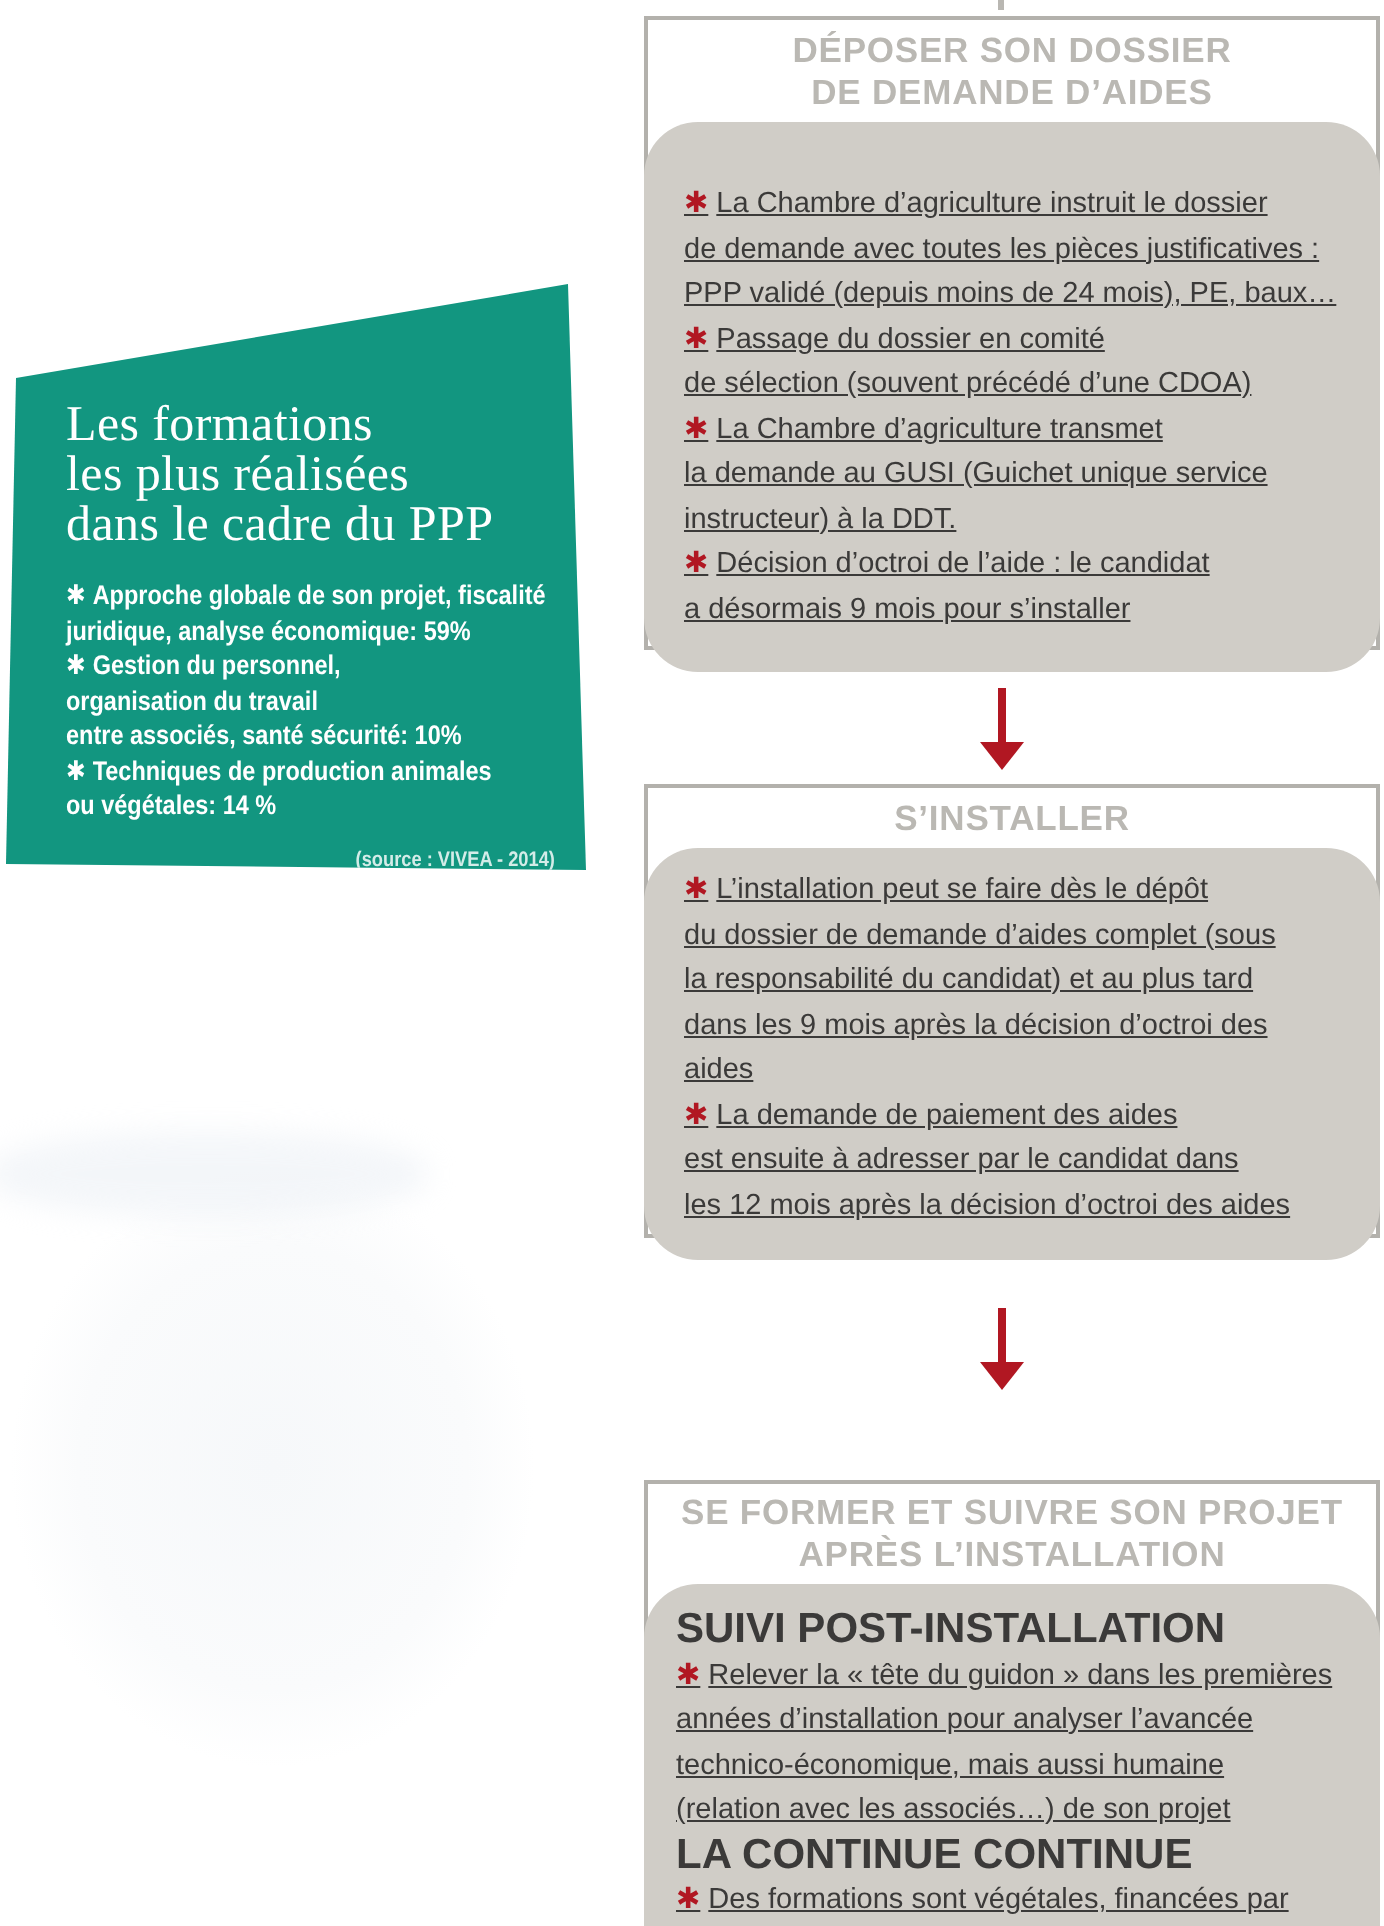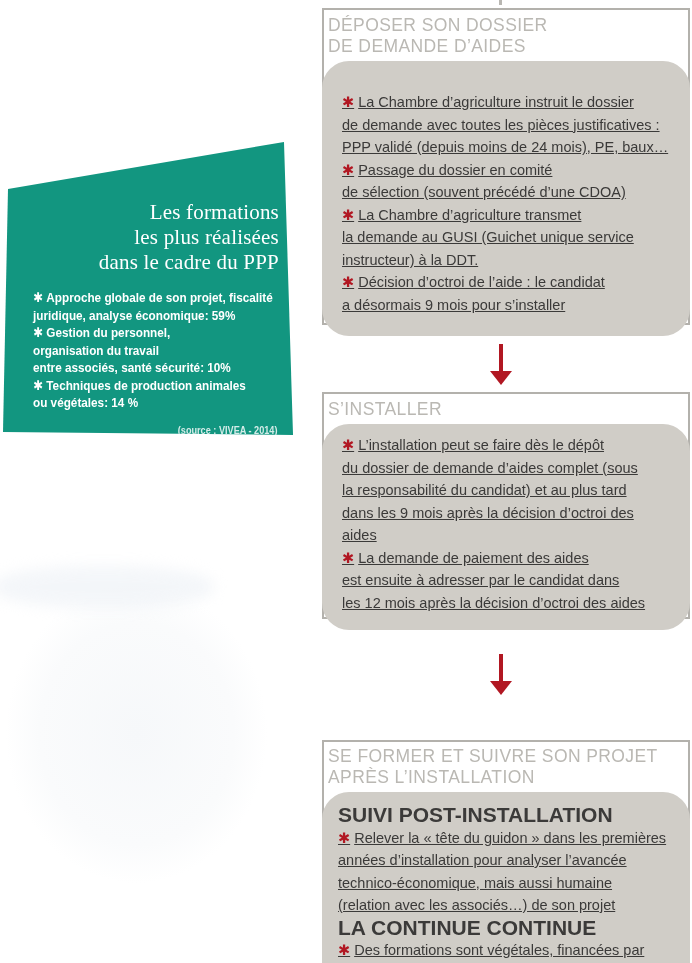--- a/index.html
+++ b/index.html
@@ -29,22 +29,22 @@
   
   .teal-panel{
     position:absolute;left:3px;top:140px;width:290px;height:298px;
     background:#129680;
     clip-path:polygon(5px 49px, 281px 2px, 290px 295px, 0 292px);
   }
   .teal-inner{padding:60px 14px 0 30px;}
   .teal-title{
     margin:0;
     font-family:"Liberation Serif","DejaVu Serif",serif;
-    font-weight:400;font-size:21px;line-height:25px;color:#ffffff;
-    white-space:pre-line;letter-spacing:.2px;text-align:right;
+    font-weight:400;font-size:25px;line-height:25px;color:#ffffff;
+    white-space:pre-line;letter-spacing:.2px;
   }
   .teal-scale{
     margin-top:14px;width:285px;
     transform:scaleX(.87);transform-origin:left top;
   }
   .tbullet{
     margin:0;font-weight:bold;font-size:13.5px;line-height:17.5px;color:#ffffff;
   }
   .tbullet .btext{white-space:pre-line;}
   .star{color:#b11722;margin-right:4px;}
@@ -54,21 +54,21 @@
     color:rgba(255,255,255,.82);text-align:right;padding-right:4px;
   }
 
   
   .step{
     position:absolute;left:322px;width:368px;
     box-sizing:border-box;
     border:2px solid #b3b1ac;background:#ffffff;
   }
   .step-title{
-    font-weight:normal;font-size:17.5px;line-height:21px;
+    text-align:center;font-weight:bold;font-size:17.5px;line-height:21px;
     letter-spacing:.4px;color:#bab8b3;
     padding:5px 4px 4px;white-space:pre-line;
   }
   .step-body{
     position:relative;background:#d0cdc7;border-radius:27px;
     margin:0 -2px -13px -2px;
     font-size:14.5px;line-height:22.5px;color:#3b3a39;
   }
   .step-1{top:8px;}
   .step-1 .step-body{padding:30px 8px 20px 20px;}

